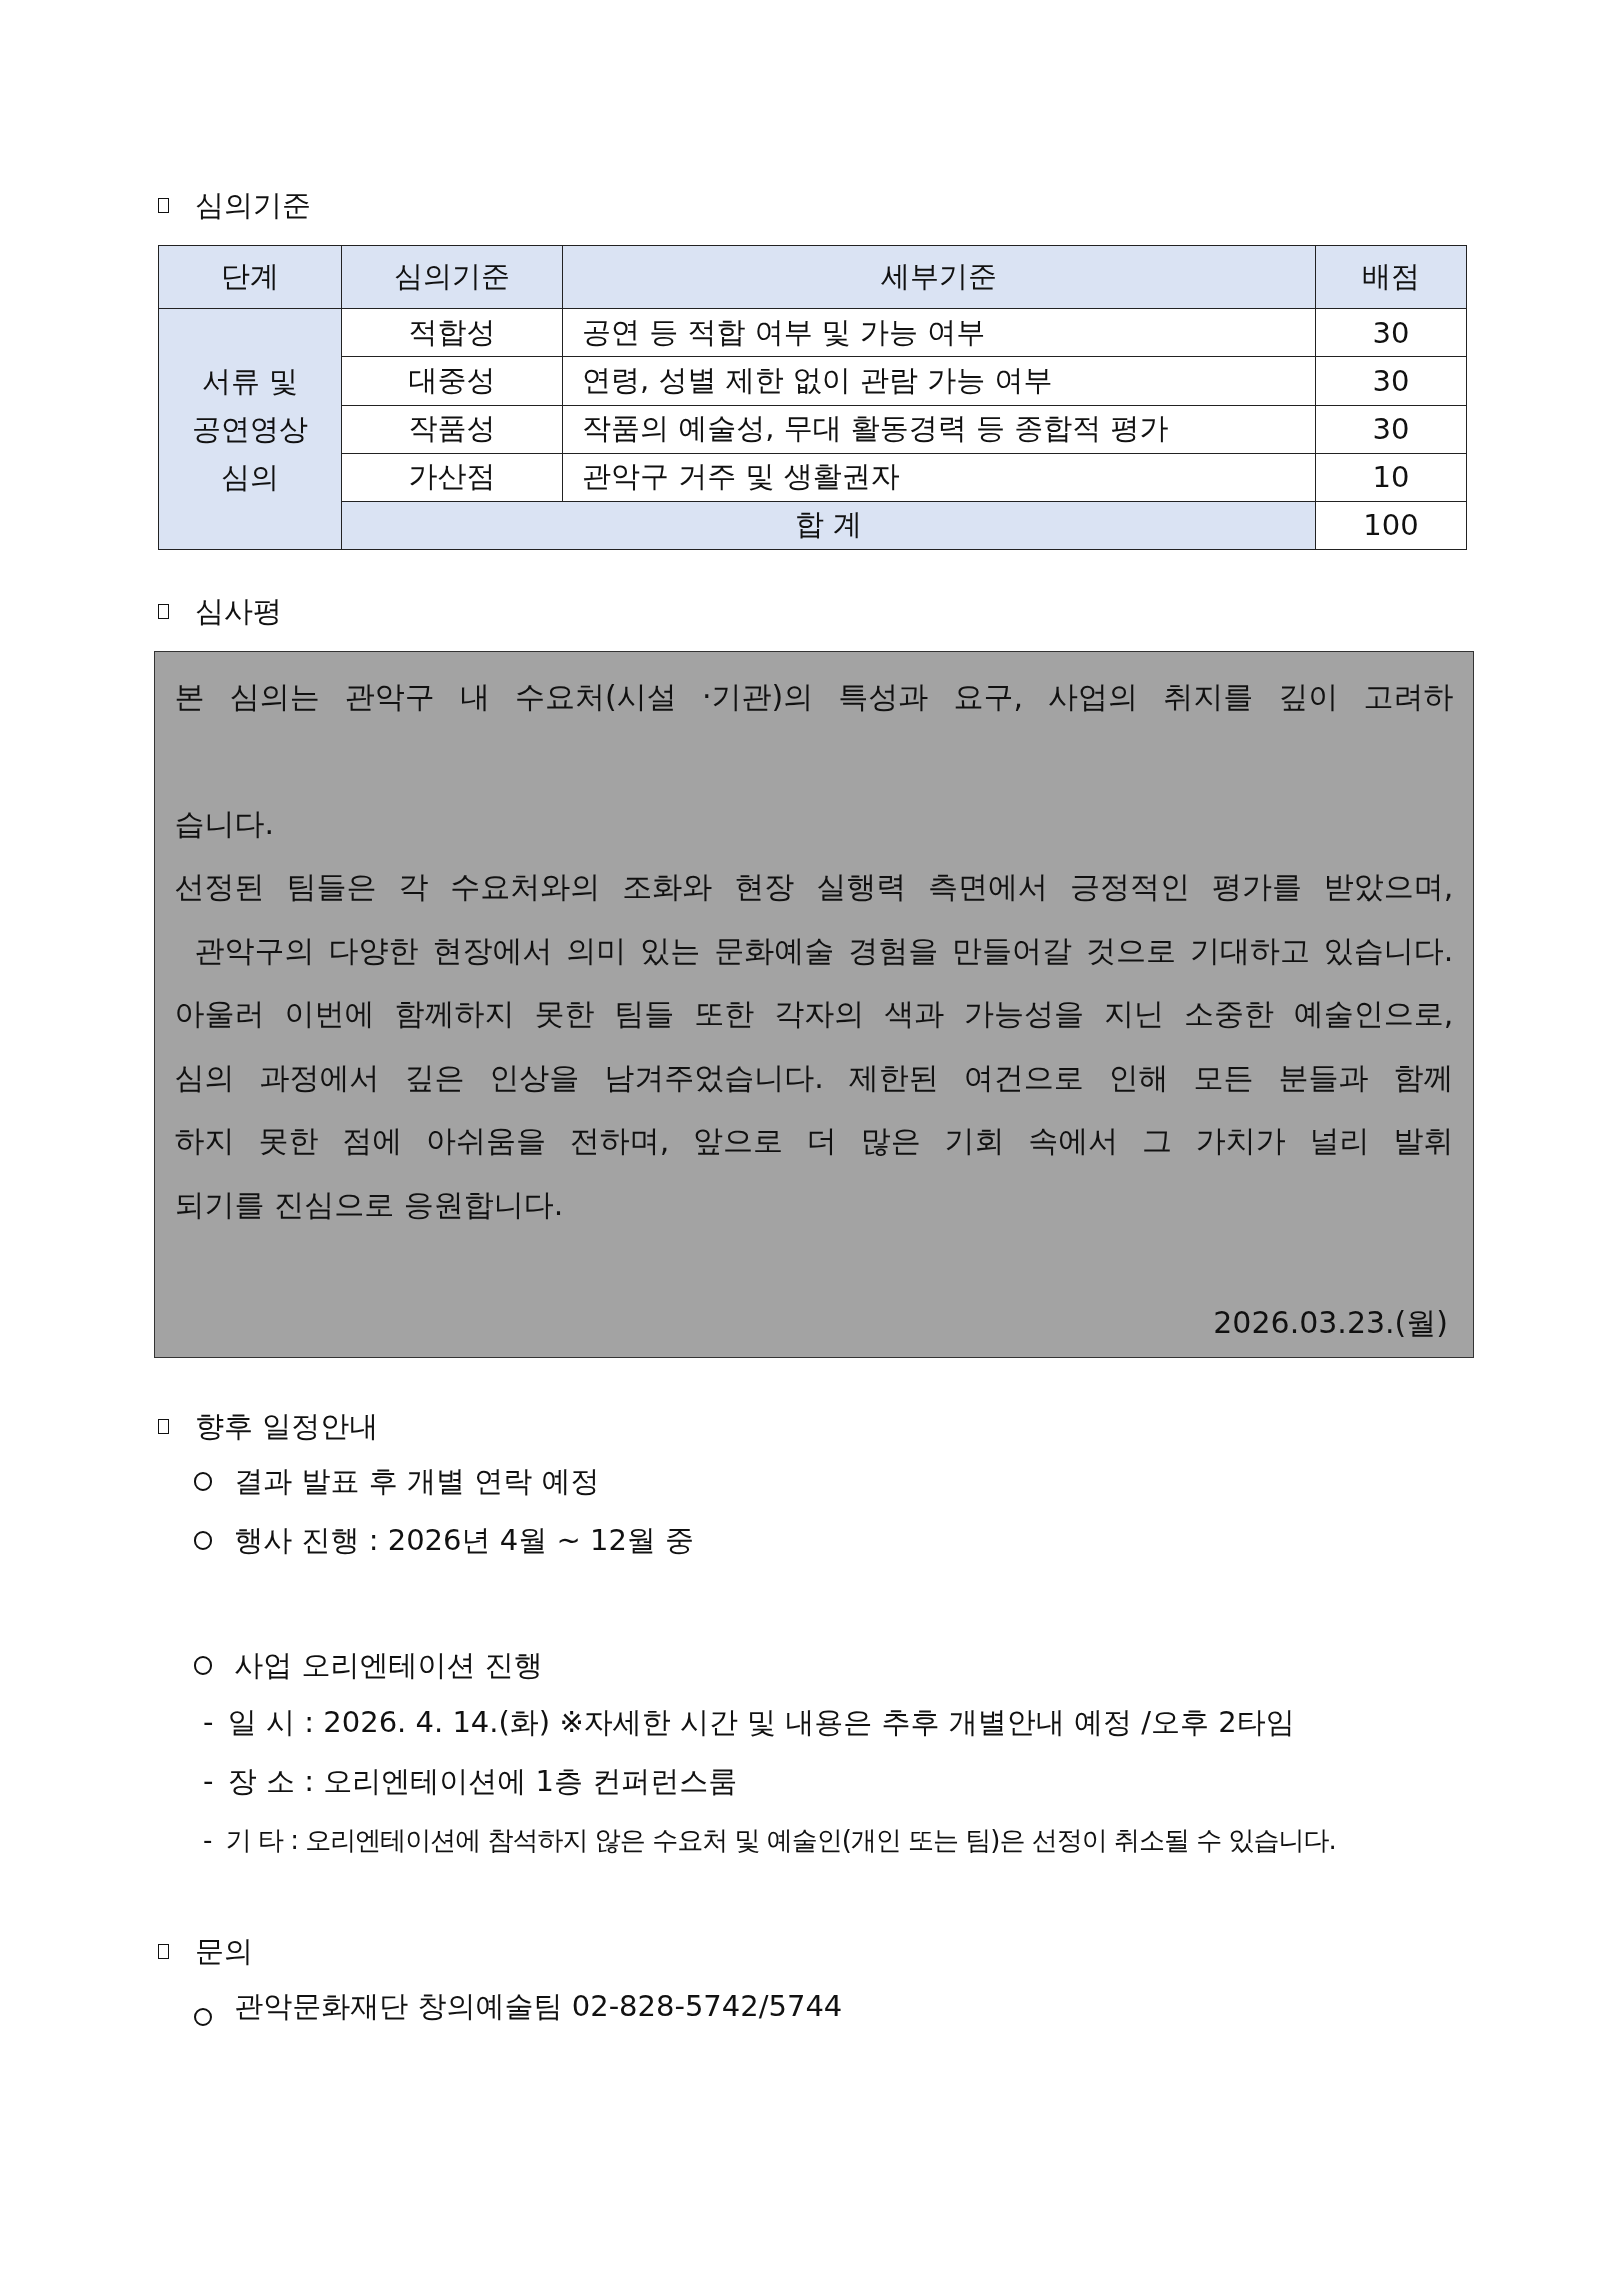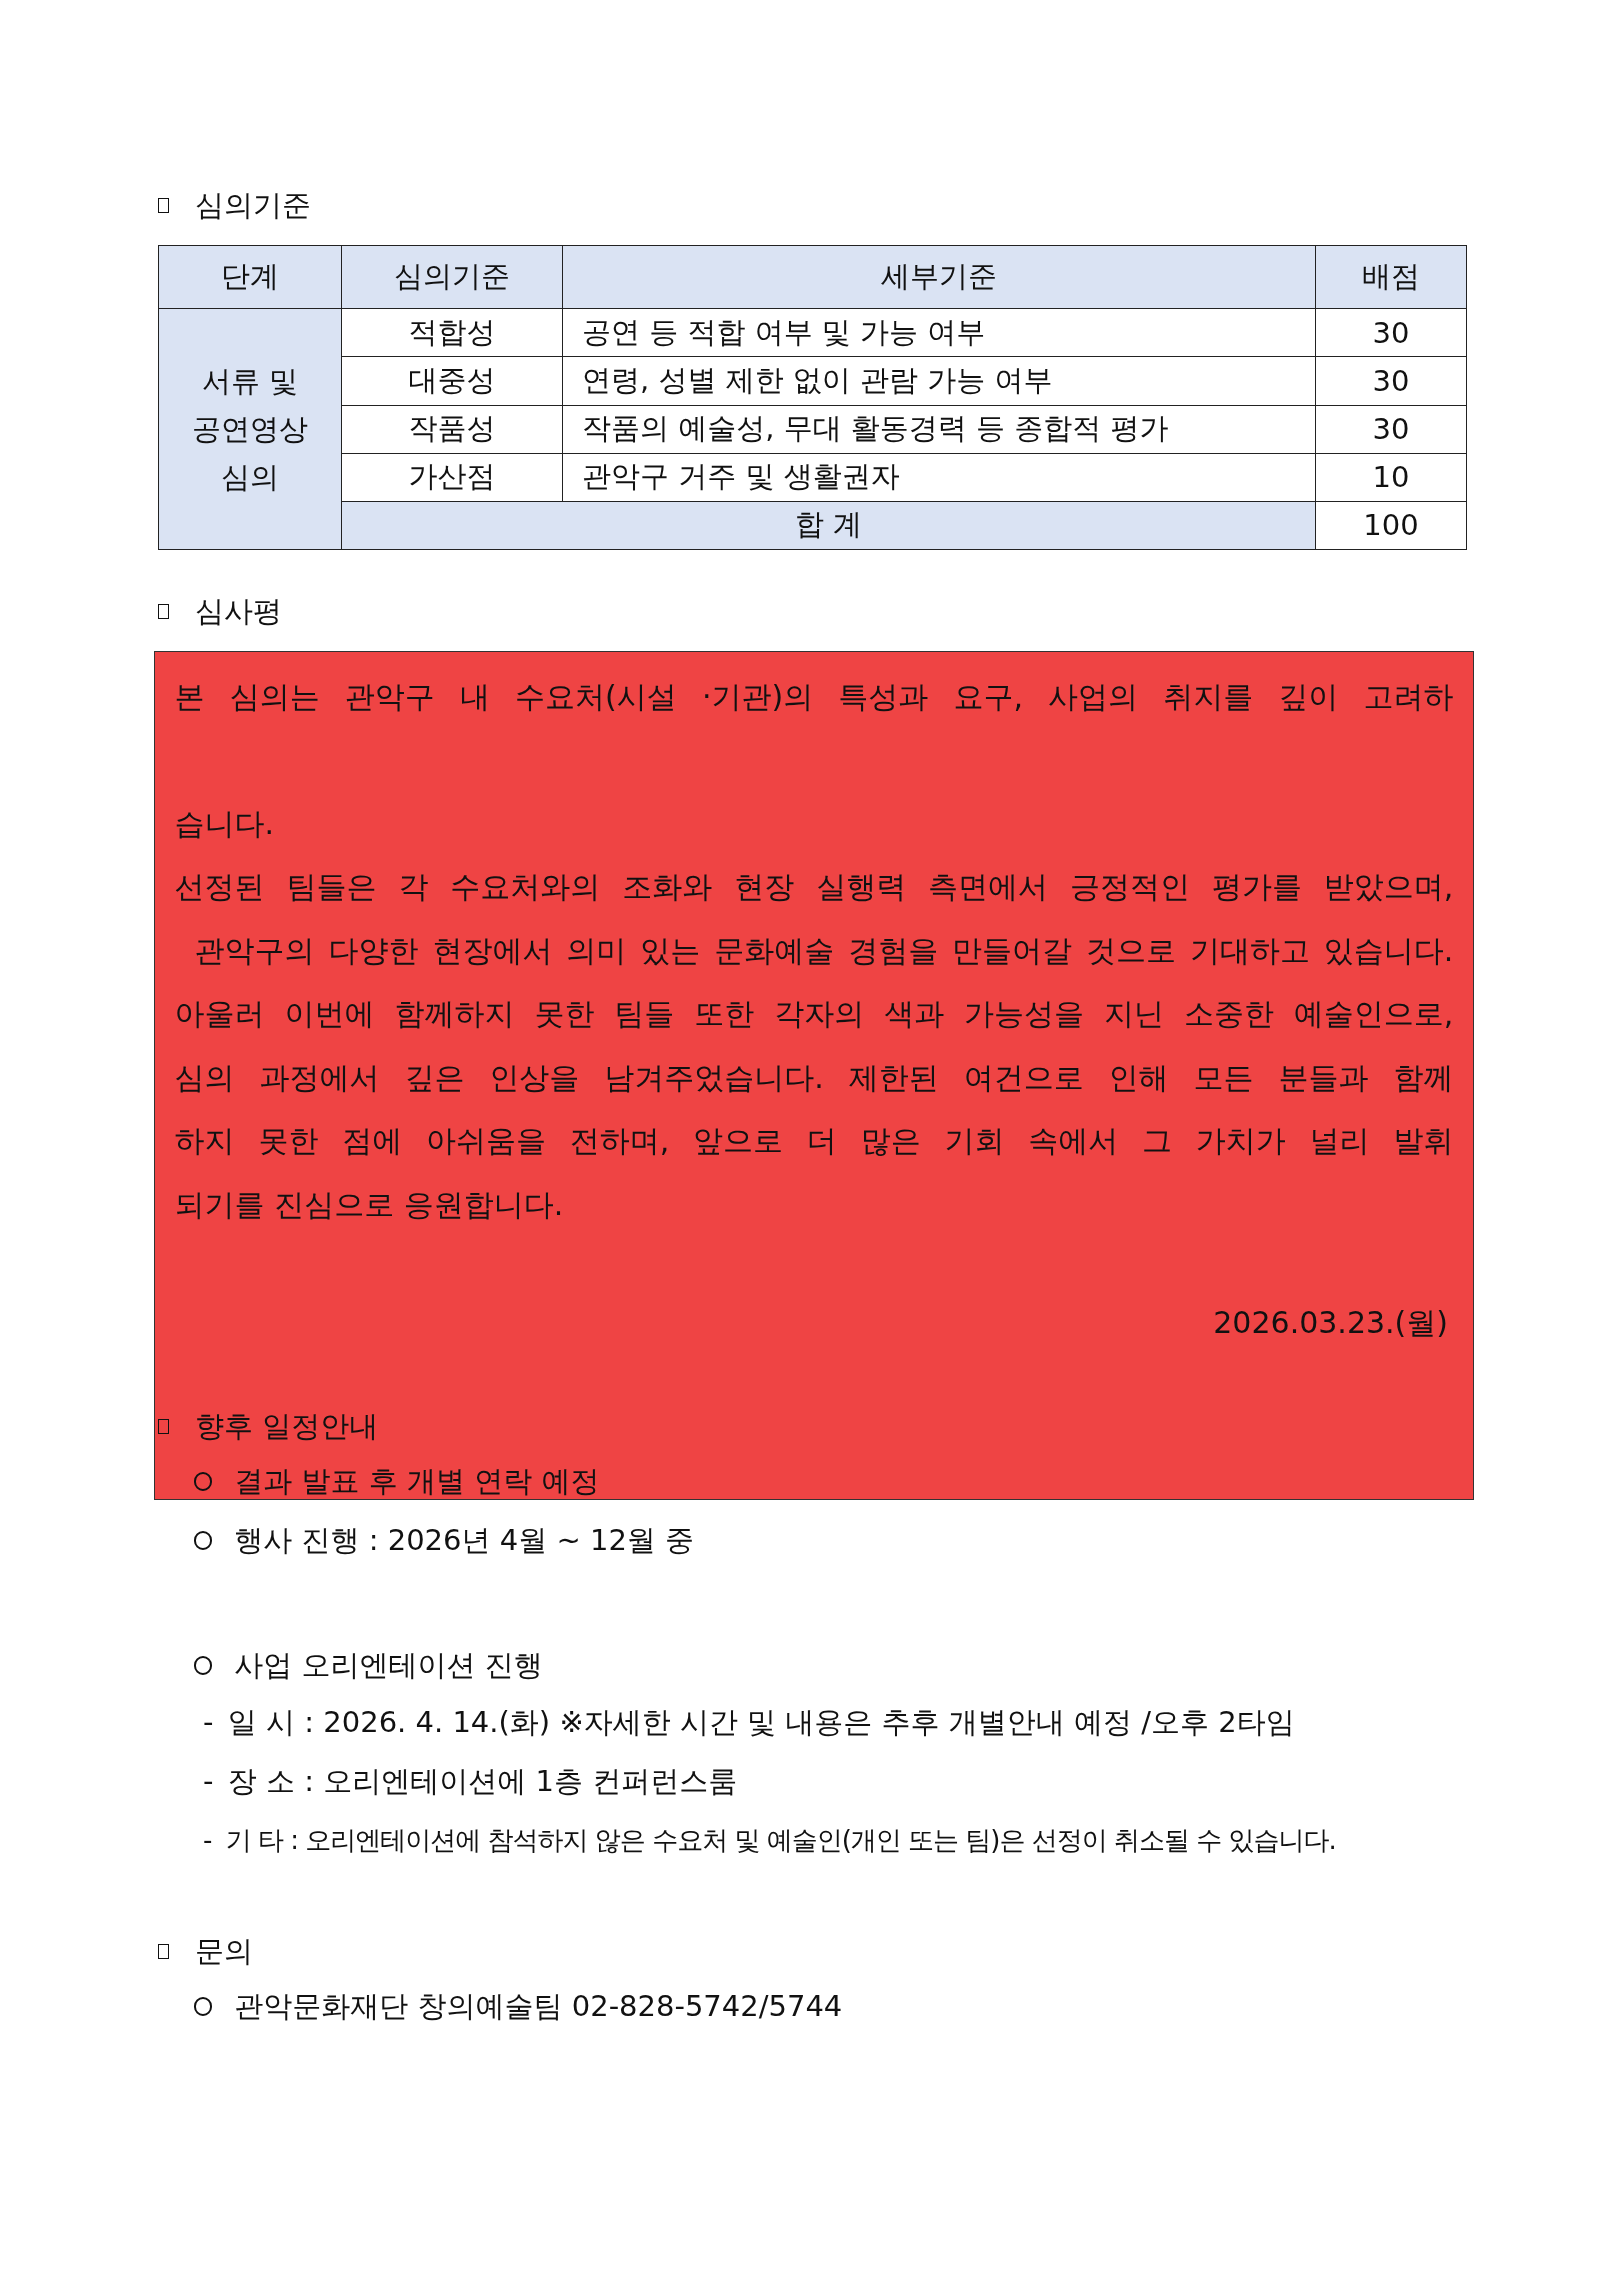--- a/index.html
+++ b/index.html
@@ -22,22 +22,22 @@
     }
     table.criteria td, table.criteria th {
       border: 1.3px solid #222; padding: 0 19px; font-weight: normal; white-space: nowrap;
     }
     .hdr { background: #dae3f3; text-align: center; }
     .blue { background: #dae3f3; }
     .center { text-align: center; }
     .right { text-align: center; margin-top: 40px; }
     .stage-cell { text-align: center; line-height: 48px; }
     .review-box {
-      position: absolute; left: 154px; top: 651px; width: 1320px; height: 849px;
-      background: #ef4444; border: 1.3px solid #333; box-sizing: border-box;
+      position: absolute; left: 154px; top: 651px; width: 1320px; height: 707px;
+      background: #a3a3a3; border: 1.3px solid #333; box-sizing: border-box;
     }
     .review-line {
       position: absolute; left: 19.6px; right: 19.6px; font-size: 30px; line-height: 39px;
       text-align: justify; text-align-last: justify; white-space: nowrap;
     }
     .review-line.last { text-align-last: left; }
     .review-date {
       position: absolute; right: 25px; top: 651px; font-size: 30px; line-height: 39px;
     }
     .item {
@@ -149,17 +149,17 @@
 </div>
 <div class="item" style="left:203px; top:1821px; font-size:26px; letter-spacing:-1px;">
   <span class="dash">-</span>
   <span>기 타 : 오리엔테이션에 참석하지 않은 수요처 및 예술인(개인 또는 팀)은 선정이 취소될 수 있습니다.</span>
 </div>
 
 <div class="heading" style="top:1932px;">
   <span class="sq"></span>
   <span>문의</span>
 </div>
-<div class="item" style="left:194px; top:1987px;">
+<div class="item" style="left:194px; top:1987px;align-items:flex-end;">
   <span class="circ"></span>
   <span>관악문화재단 창의예술팀 02-828-5742/5744</span>
 </div>
 
 
 </body></html>

